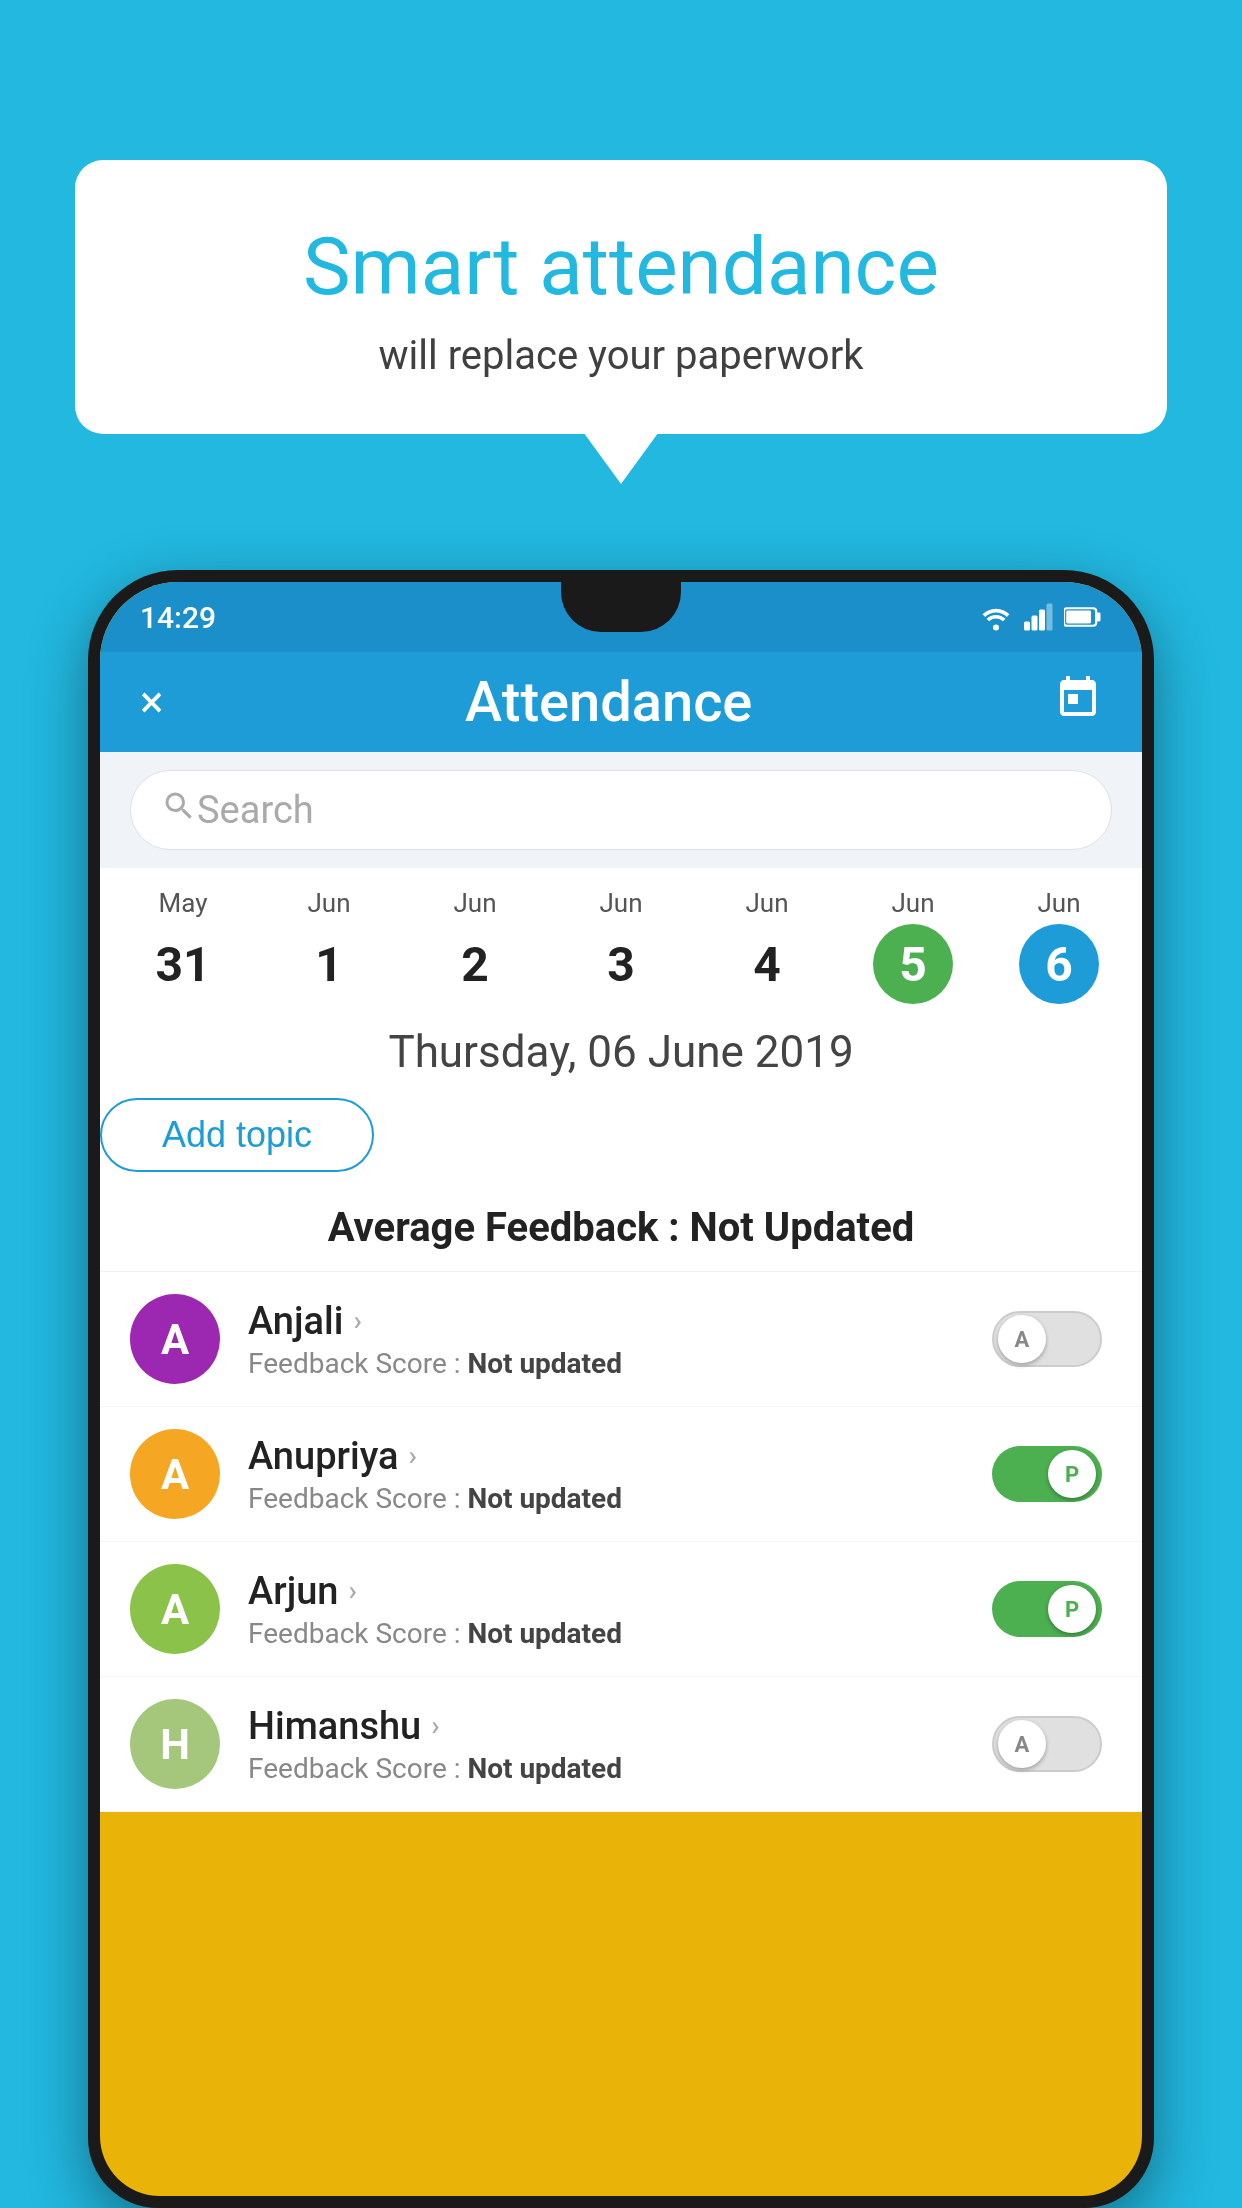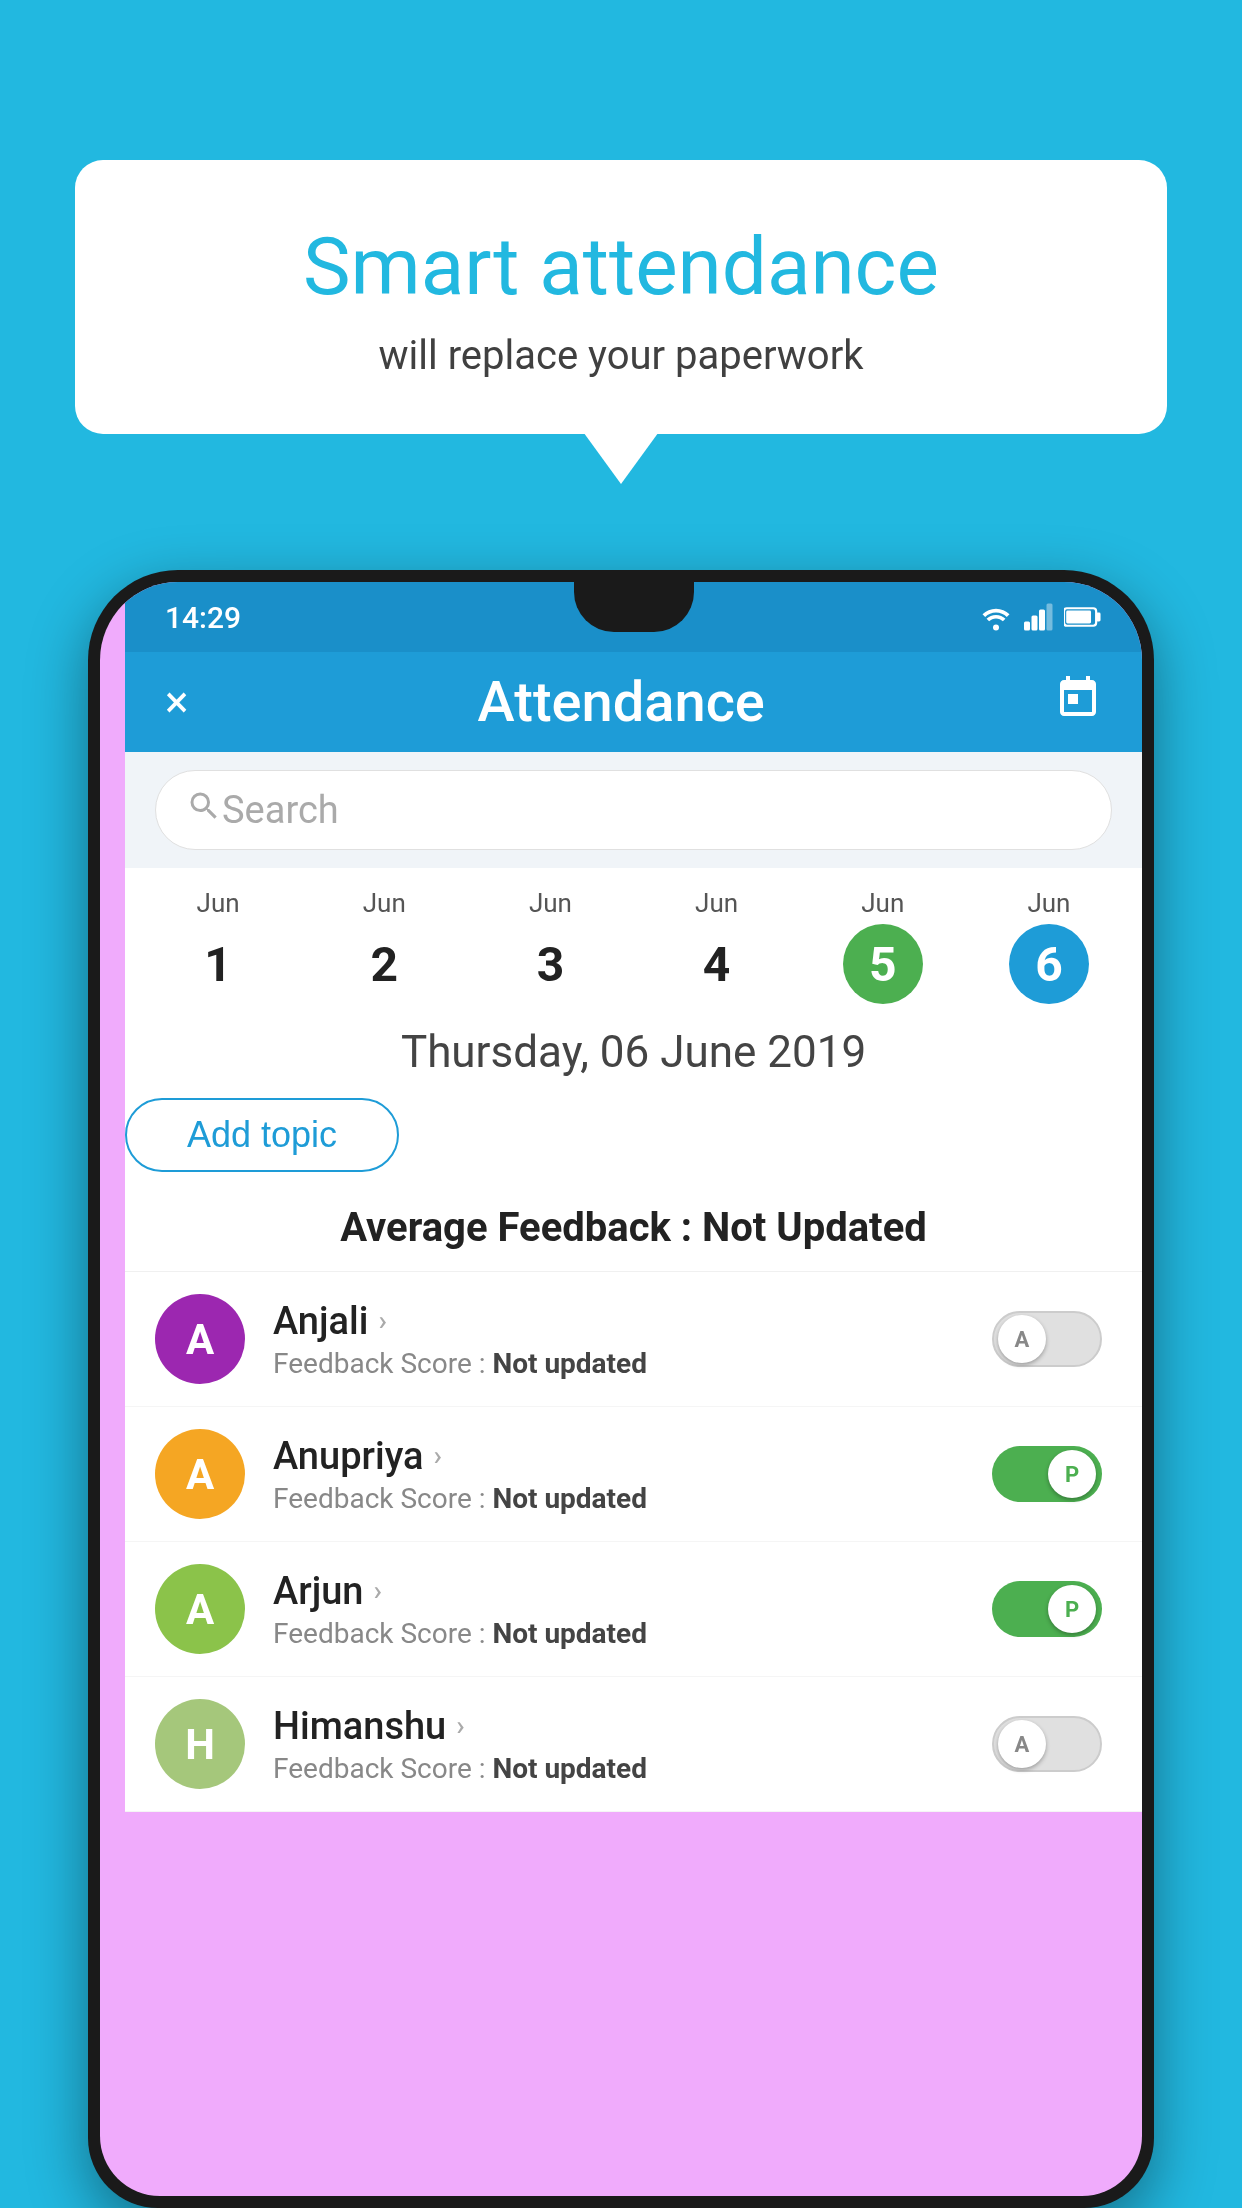--- a/index.html
+++ b/index.html
@@ -53,26 +53,25 @@
       top: 570px;
       left: 88px;
       right: 88px;
       bottom: 0px;
       background: #1a1a1a;
       border-radius: 90px 90px 70px 70px;
       padding: 12px;
       box-shadow: 0 20px 60px rgba(0,0,0,0.4);
     }
     .phone-inner {
-      background: #f0abfc;
+      background: #eab308;
       border-radius: 78px 78px 60px 60px;
       overflow: hidden;
       height: 100%;
       position: relative;
-      padding-left: 25px;
     }
 
     
     .status-bar {
       background: #1a8fc9;
       height: 70px;
       display: flex;
       align-items: center;
       justify-content: space-between;
       padding: 0 40px;
@@ -364,20 +363,24 @@
         <span class="search-icon-wrap">
           <svg width="36" height="36" viewBox="0 0 24 24" fill="#aaa">
             <path d="M15.5 14h-.79l-.28-.27A6.471 6.471 0 0 0 16 9.5 6.5 6.5 0 1 0 9.5 16c1.61 0 3.09-.59 4.23-1.57l.27.28v.79l5 4.99L20.49 19l-4.99-5zm-6 0C7.01 14 5 11.99 5 9.5S7.01 5 9.5 5 14 7.01 14 9.5 11.99 14 9.5 14z"></path>
           </svg>
         </span>
         <span class="search-text">Search</span>
       </div>
     </div>
 
     <div class="calendar-row" id="cal-row">
+    <div class="cal-day">
+      <div class="cal-month">May</div>
+      <div class="cal-date">31</div>
+    </div>
         <div class="cal-day">
       <div class="cal-month">Jun</div>
       <div class="cal-date">1</div>
     </div>
         <div class="cal-day">
       <div class="cal-month">Jun</div>
       <div class="cal-date">2</div>
     </div>
         <div class="cal-day">
       <div class="cal-month">Jun</div>

